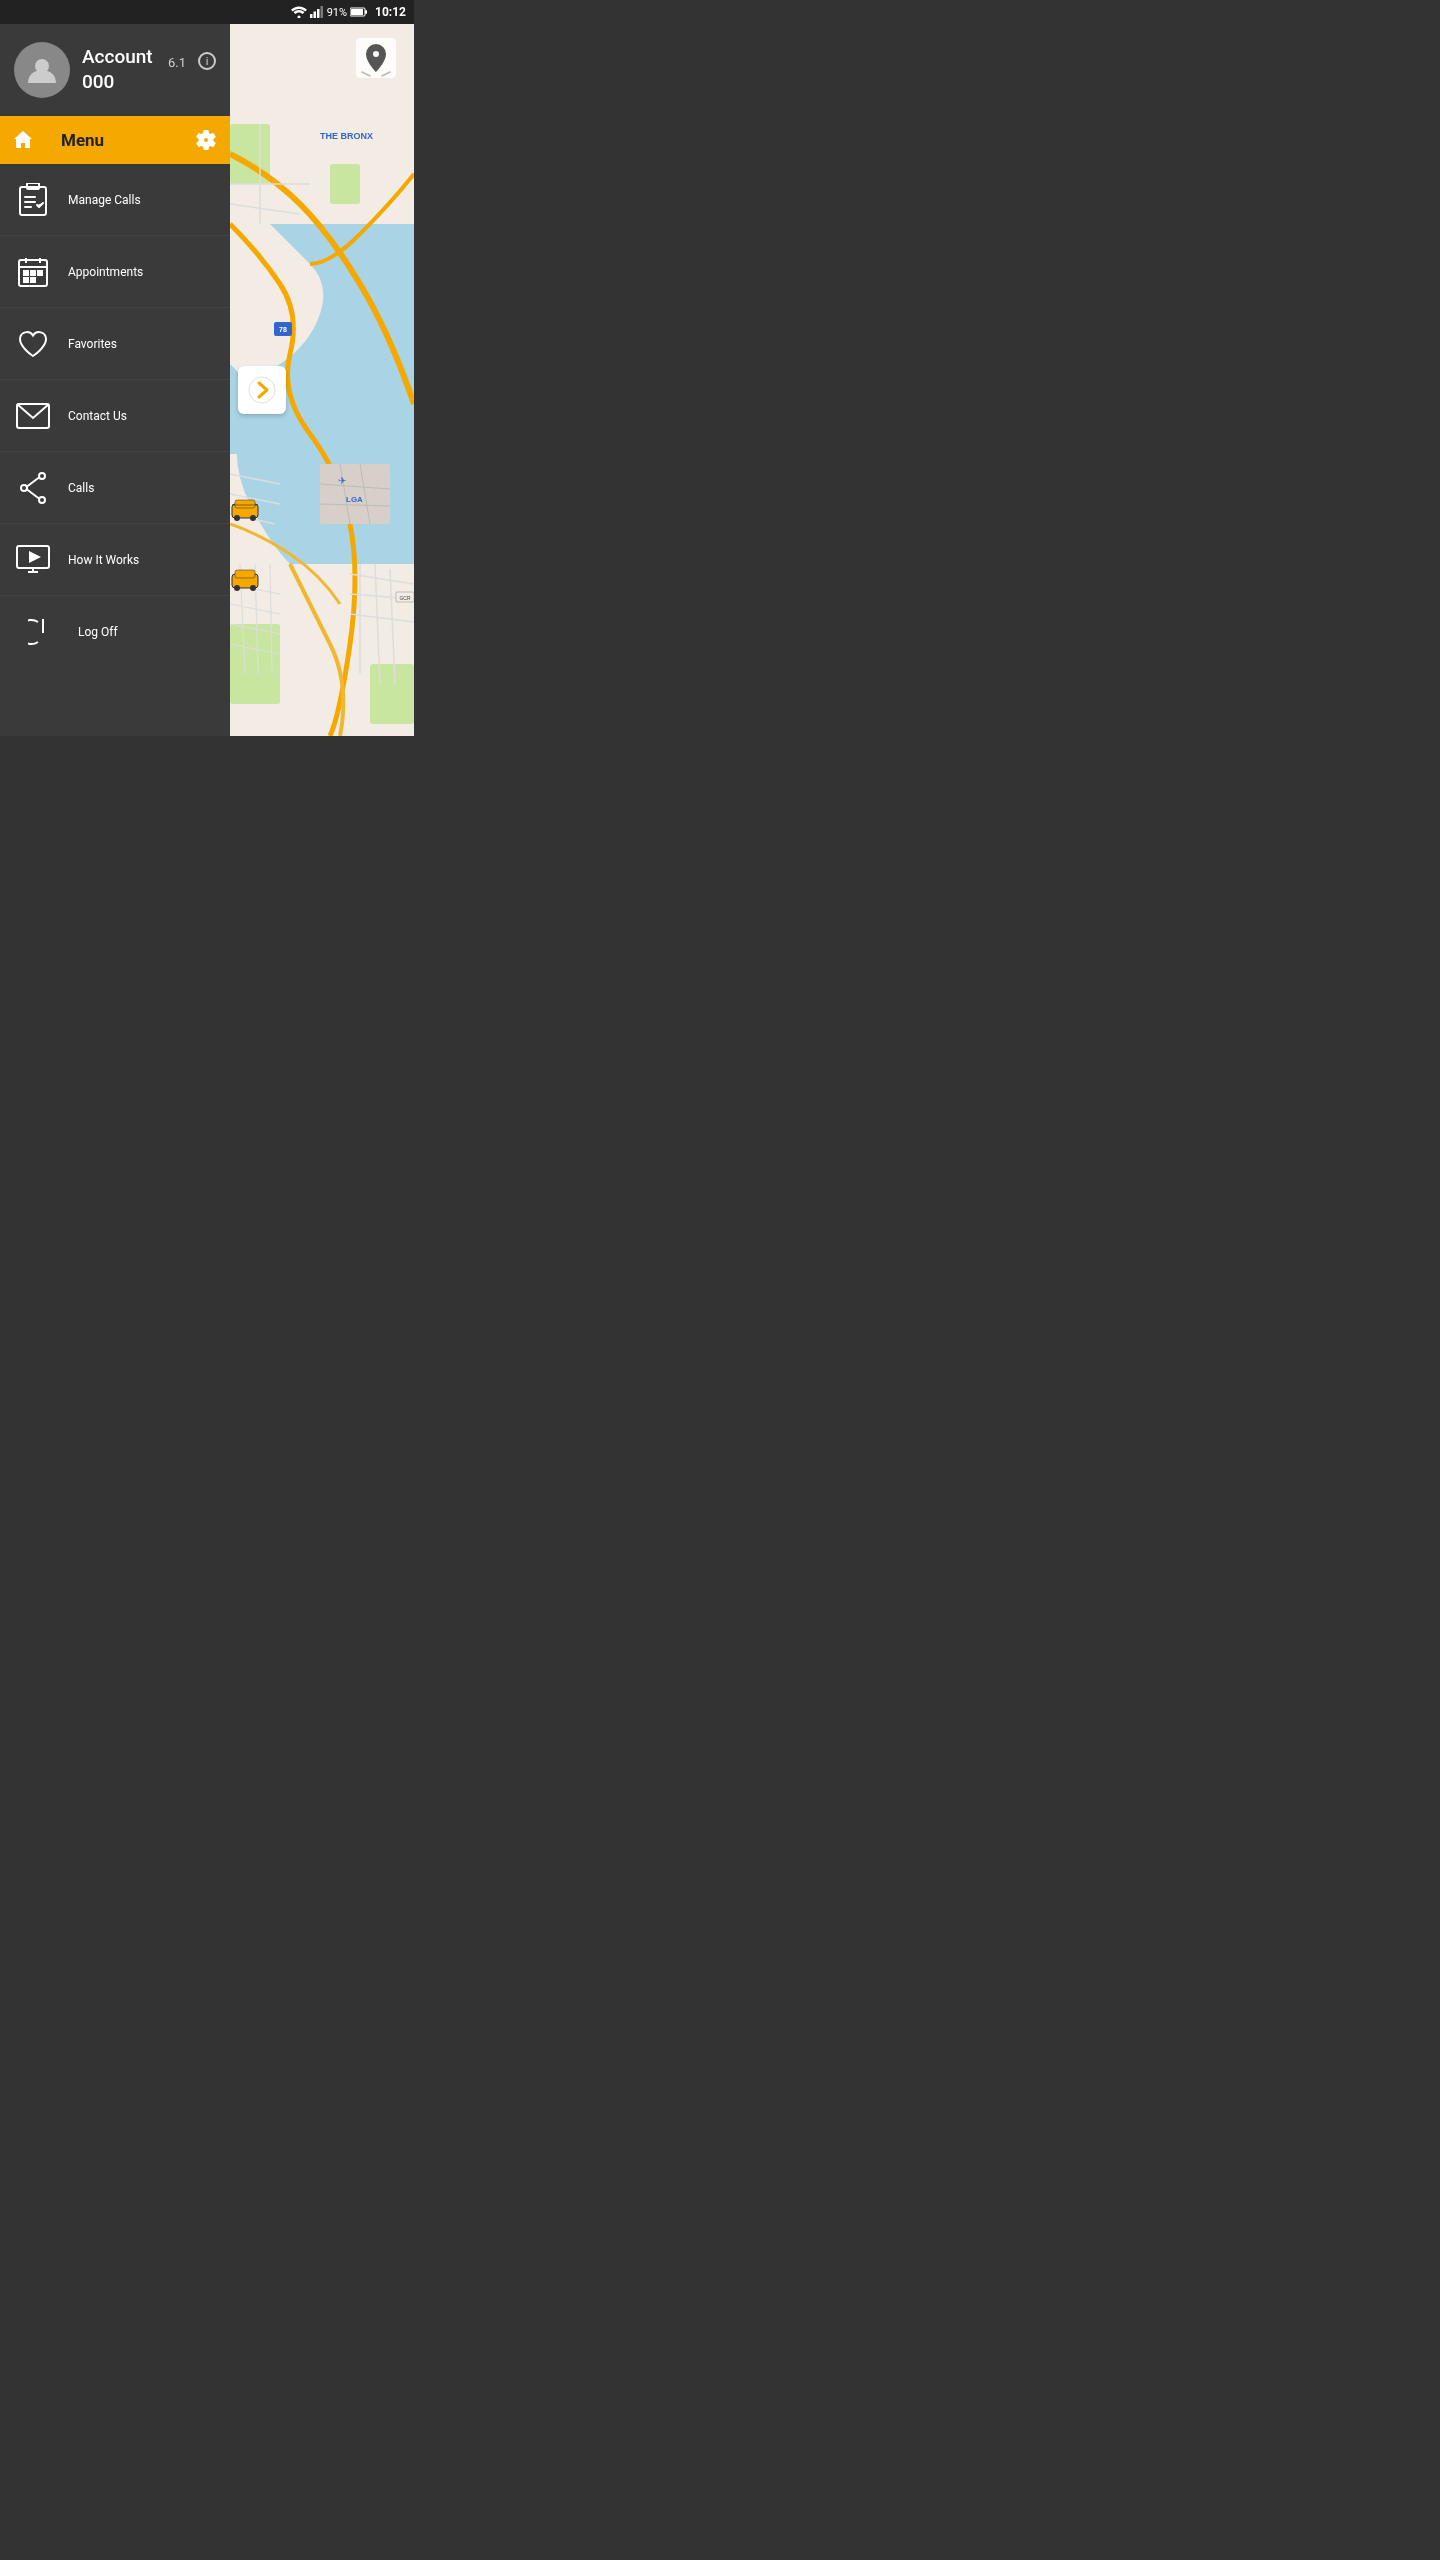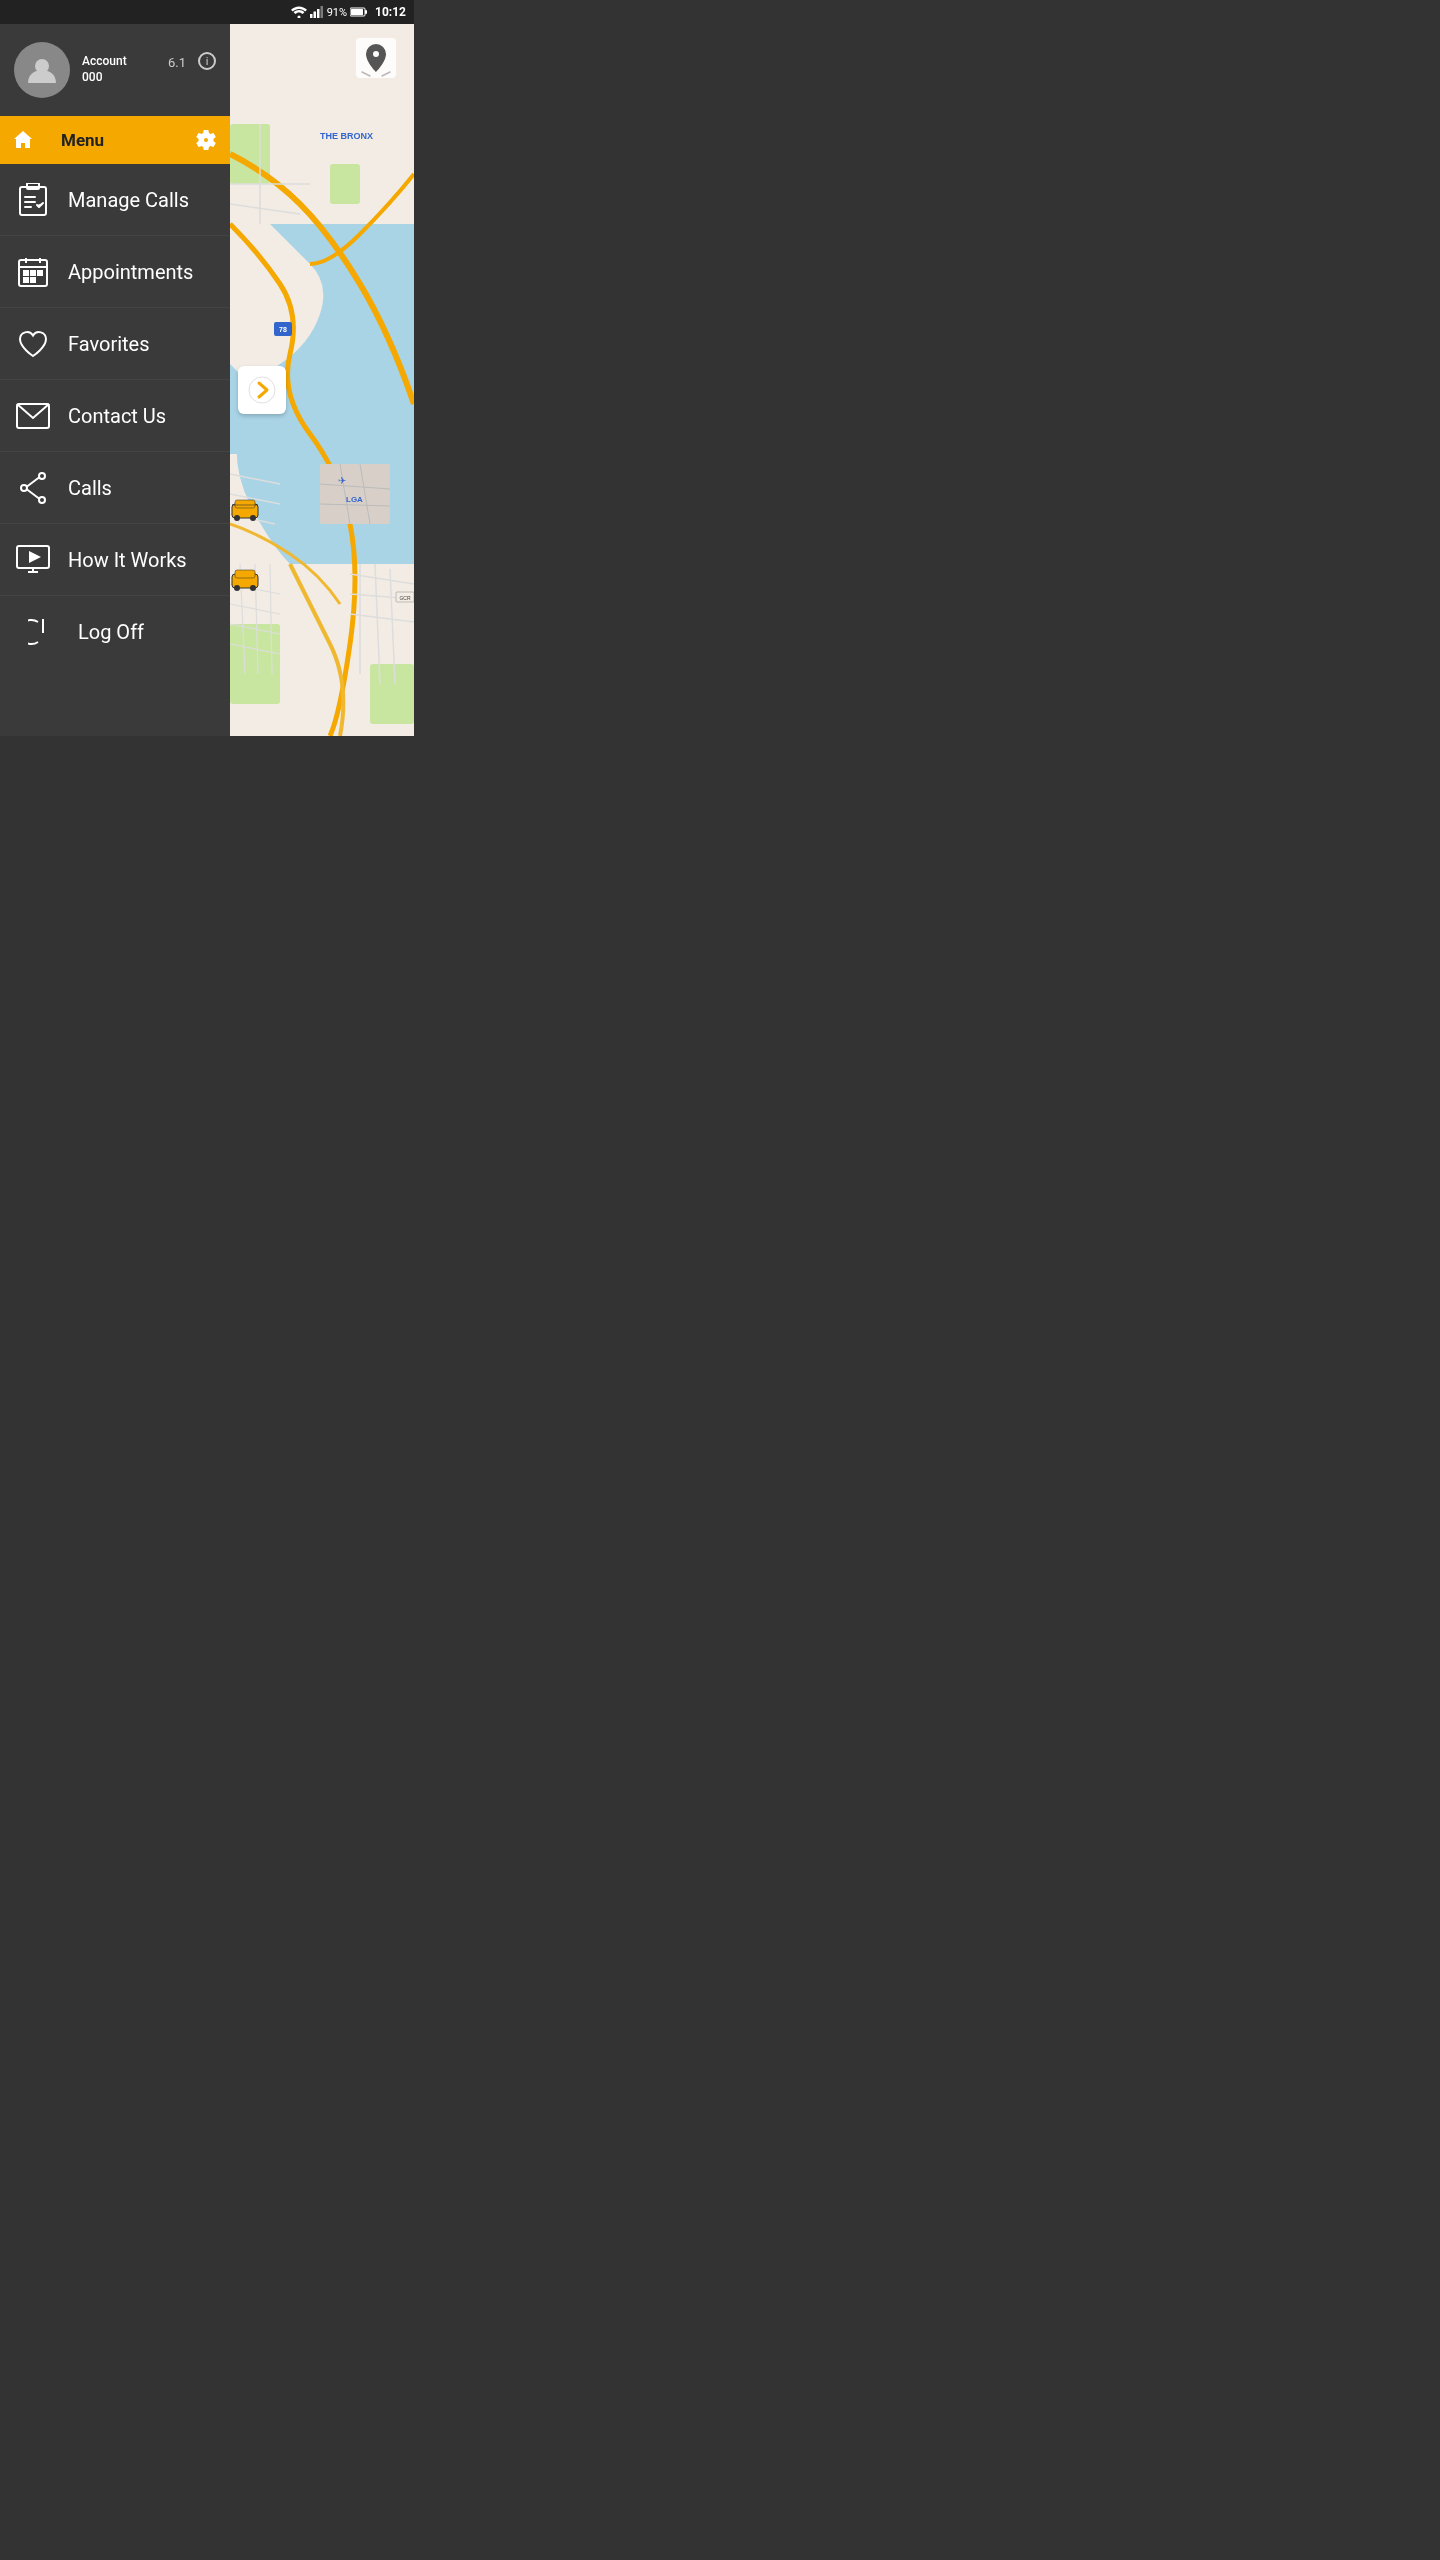--- a/index.html
+++ b/index.html
@@ -80,21 +80,21 @@
       justify-content: center;
       flex-shrink: 0;
     }
 
     .account-info {
       flex: 1;
     }
 
     .account-name {
       color: white;
-      font-size: 12px;
+      font-size: 19px;
       font-weight: 500;
       line-height: 1.3;
     }
 
     .account-version {
       position: absolute;
       right: 14px;
       top: 28px;
       display: flex;
       align-items: flex-end;
@@ -163,21 +163,21 @@
       width: 38px;
       height: 38px;
       display: flex;
       align-items: center;
       justify-content: center;
       flex-shrink: 0;
     }
 
     .menu-item-label {
       color: white;
-      font-size: 20px;
+      font-size: 12px;
       font-weight: 400;
     }
 
     
     .map-area {
       flex: 1;
       position: relative;
       overflow: hidden;
       background: #e8e0d8;
     }

